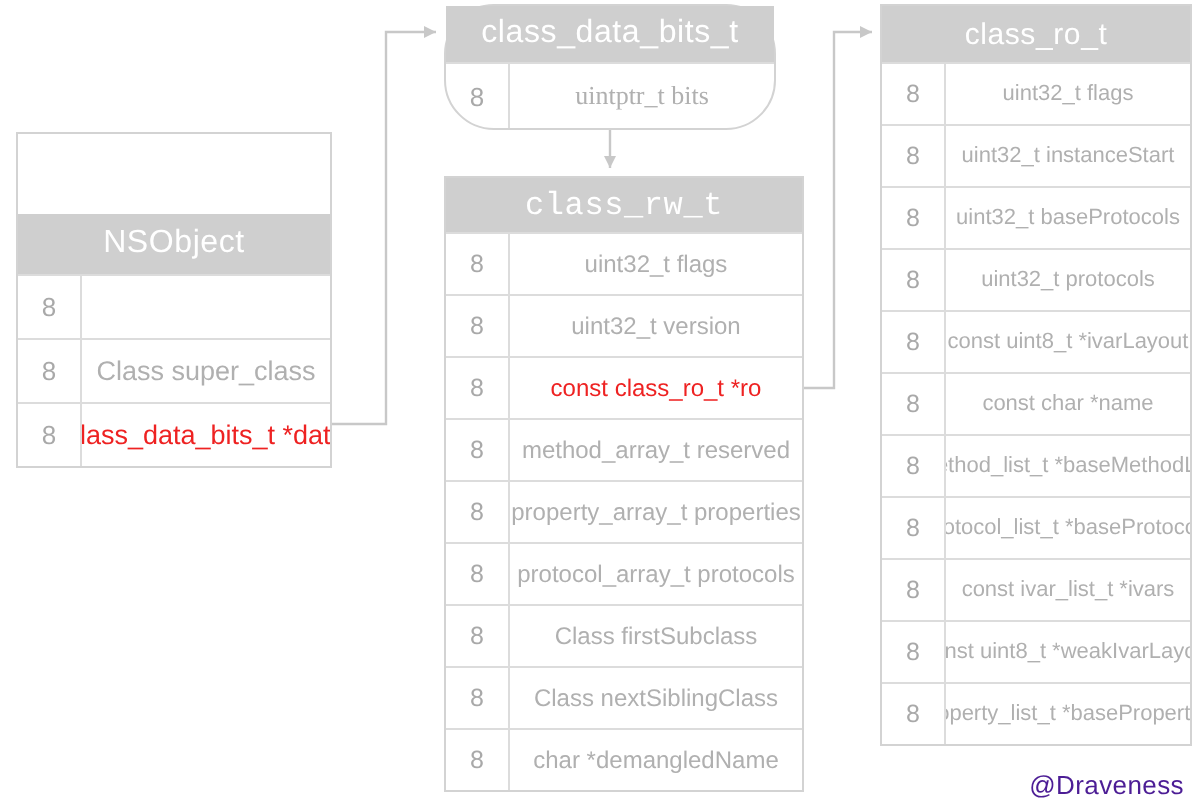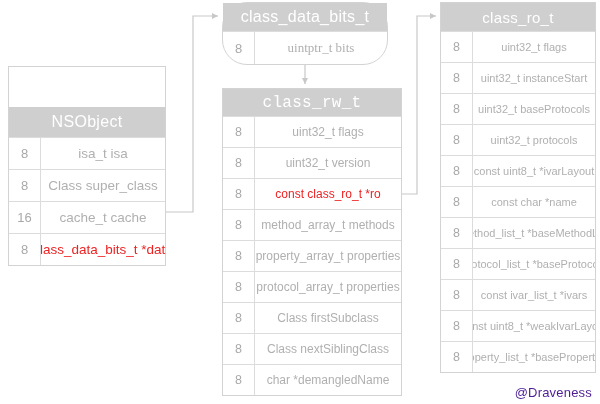--- a/index.html
+++ b/index.html
@@ -110,29 +110,24 @@
     <path d="M305,64 L305,84" fill="none" stroke="#c8c8c8" stroke-width="1.2" marker-end="url(#arrow)"></path>
 
     <path d="M402,194 L417,194 L417,16 L436,16" fill="none" stroke="#c8c8c8" stroke-width="1.2" marker-end="url(#arrow)"></path>
   </svg>
 
   <div class="struct" id="tbl-nsobject">
     <div class="hdr">NSObject</div>
 
     <div class="row">
       <div class="sz">8</div>
-      <div class="nm">isa_t isa</div>
     </div>
     <div class="row">
       <div class="sz">8</div>
       <div class="nm">Class super_class</div>
-    </div>
-    <div class="row">
-      <div class="sz">16</div>
-      <div class="nm">cache_t cache</div>
     </div>
     <div class="row">
       <div class="sz">8</div>
       <div class="nm hl">class_data_bits_t *data</div>
     </div>
   </div>
 
   <div class="struct" id="tbl-bits">
     <div class="hdr">class_data_bits_t</div>
     <div class="row">
@@ -151,29 +146,29 @@
     <div class="row">
       <div class="sz">8</div>
       <div class="nm">uint32_t version</div>
     </div>
     <div class="row">
       <div class="sz">8</div>
       <div class="nm hl">const class_ro_t *ro</div>
     </div>
     <div class="row">
       <div class="sz">8</div>
-      <div class="nm">method_array_t methods</div>
+      <div class="nm">method_array_t reserved</div>
     </div>
     <div class="row">
       <div class="sz">8</div>
       <div class="nm">property_array_t properties</div>
     </div>
     <div class="row">
       <div class="sz">8</div>
-      <div class="nm">protocol_array_t properties</div>
+      <div class="nm">protocol_array_t protocols</div>
     </div>
     <div class="row">
       <div class="sz">8</div>
       <div class="nm">Class firstSubclass</div>
     </div>
     <div class="row">
       <div class="sz">8</div>
       <div class="nm">Class nextSiblingClass</div>
     </div>
     <div class="row">

